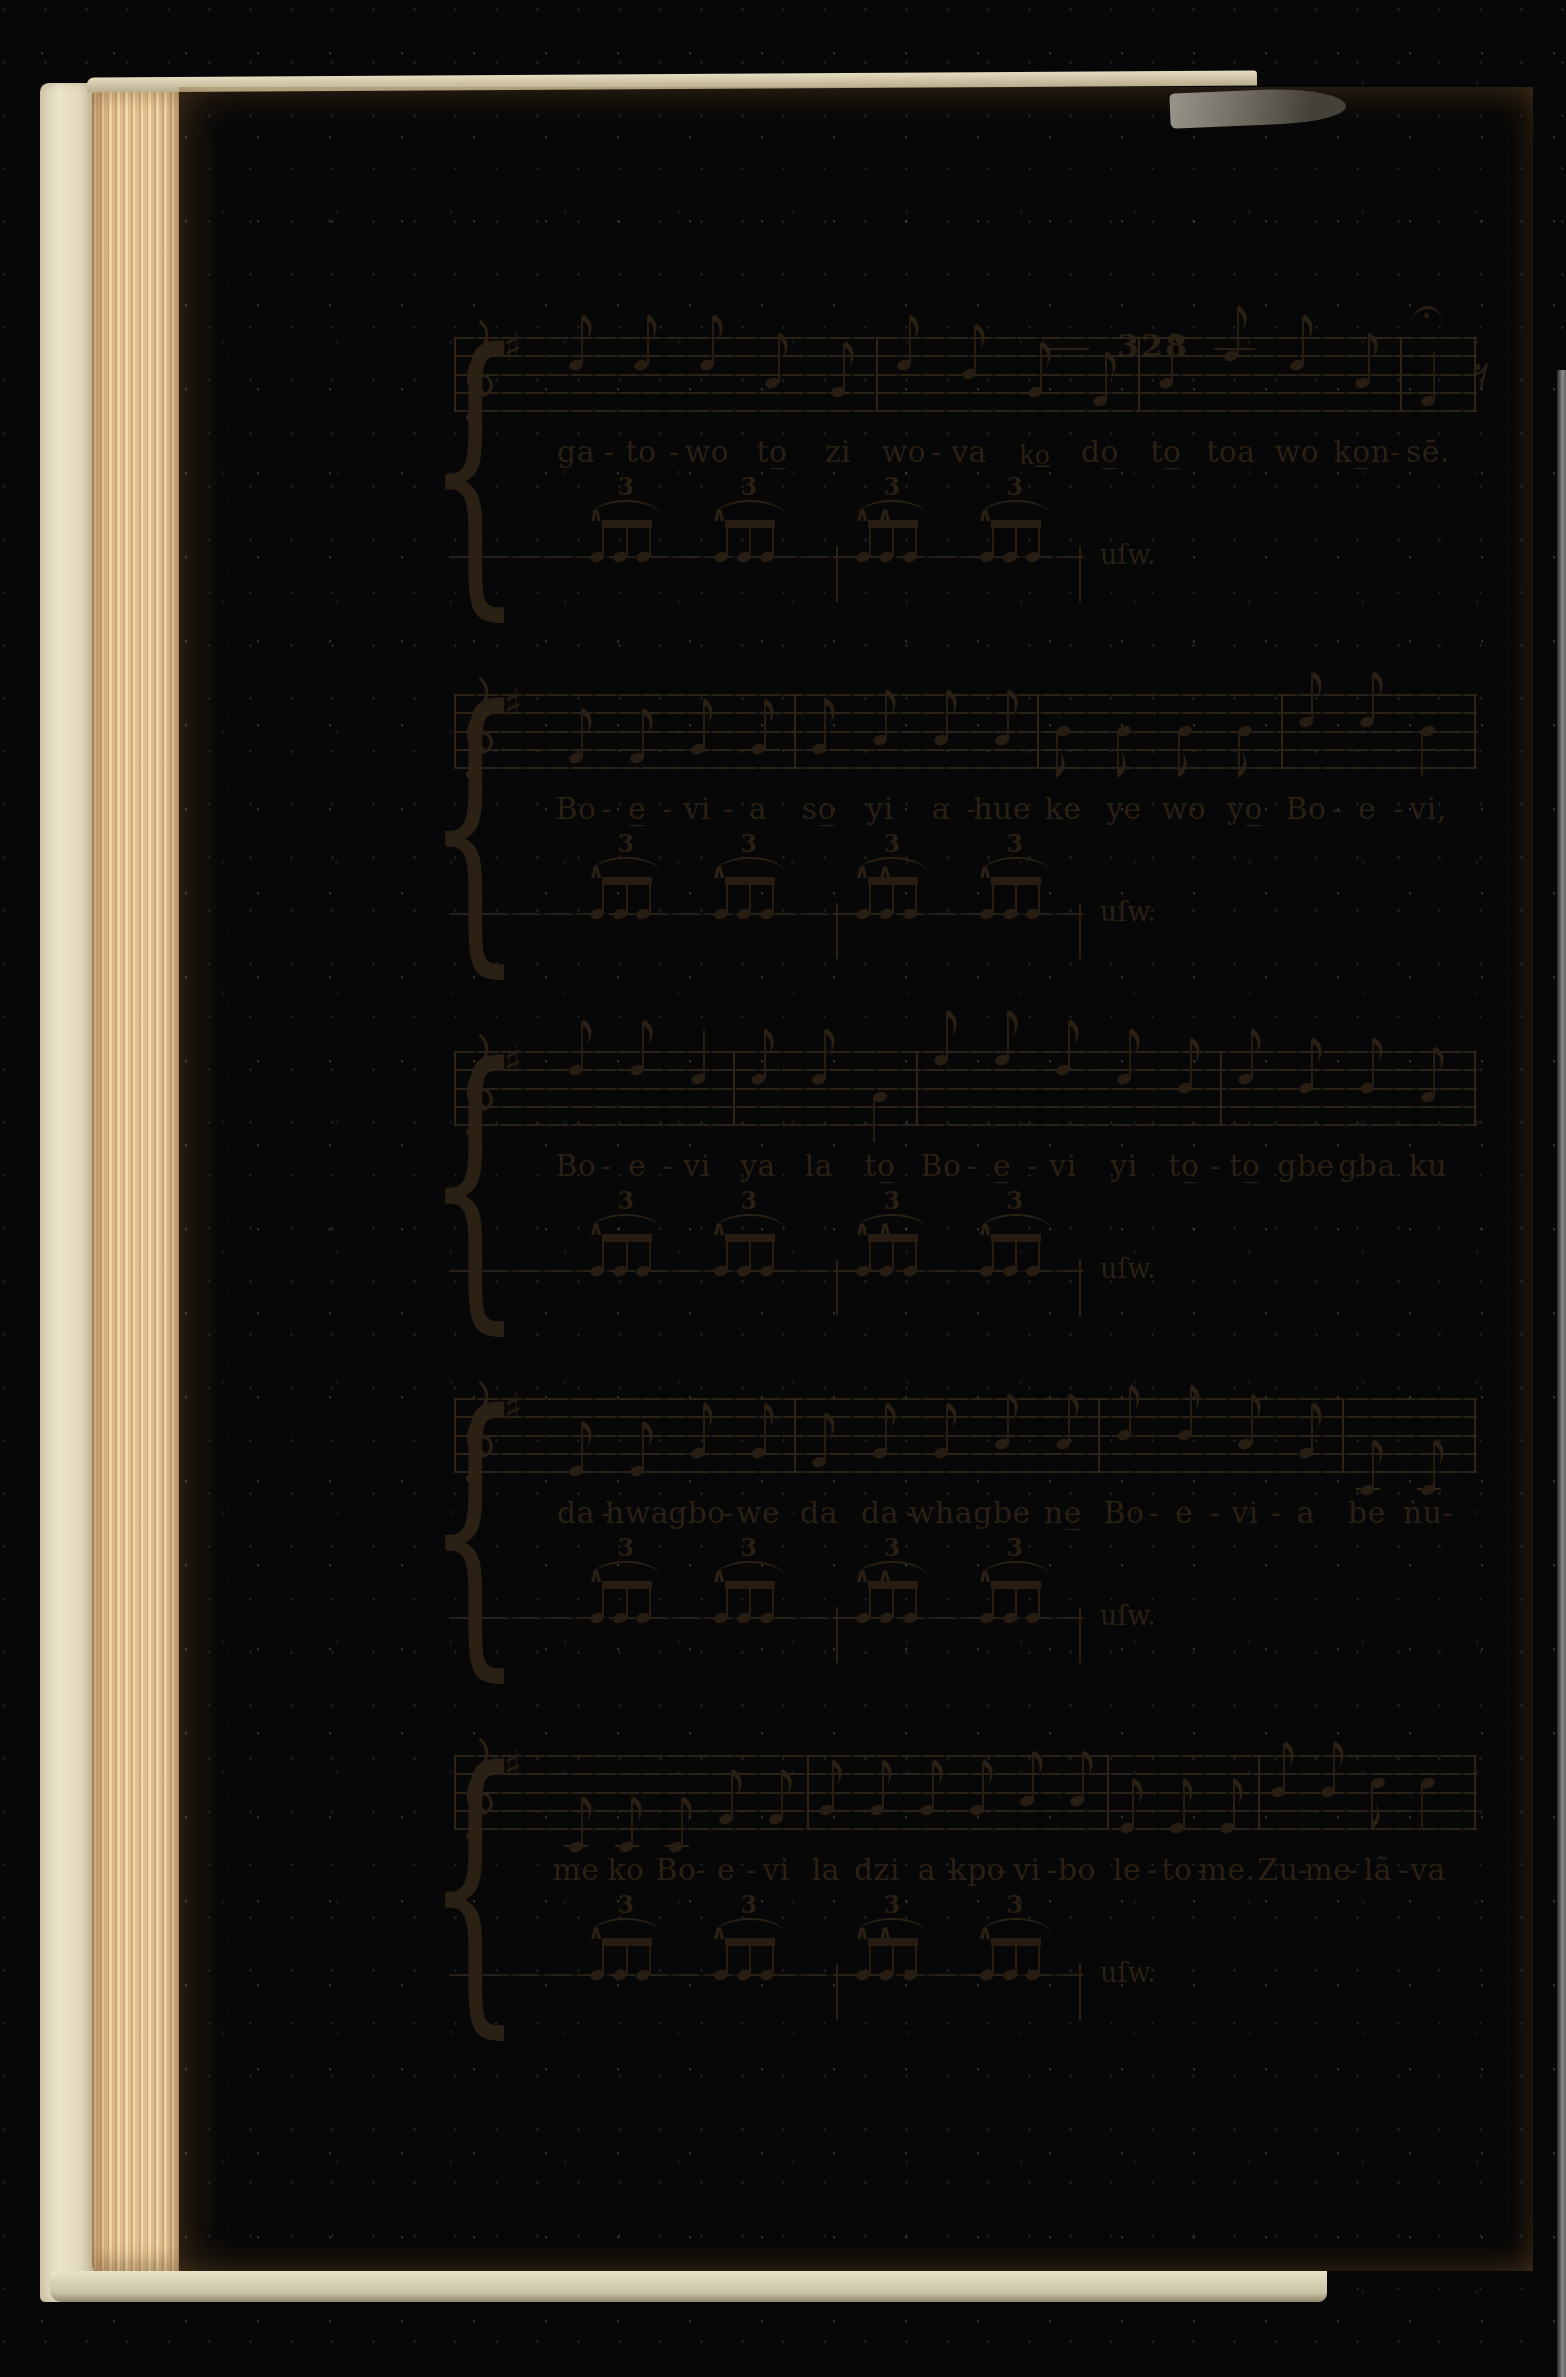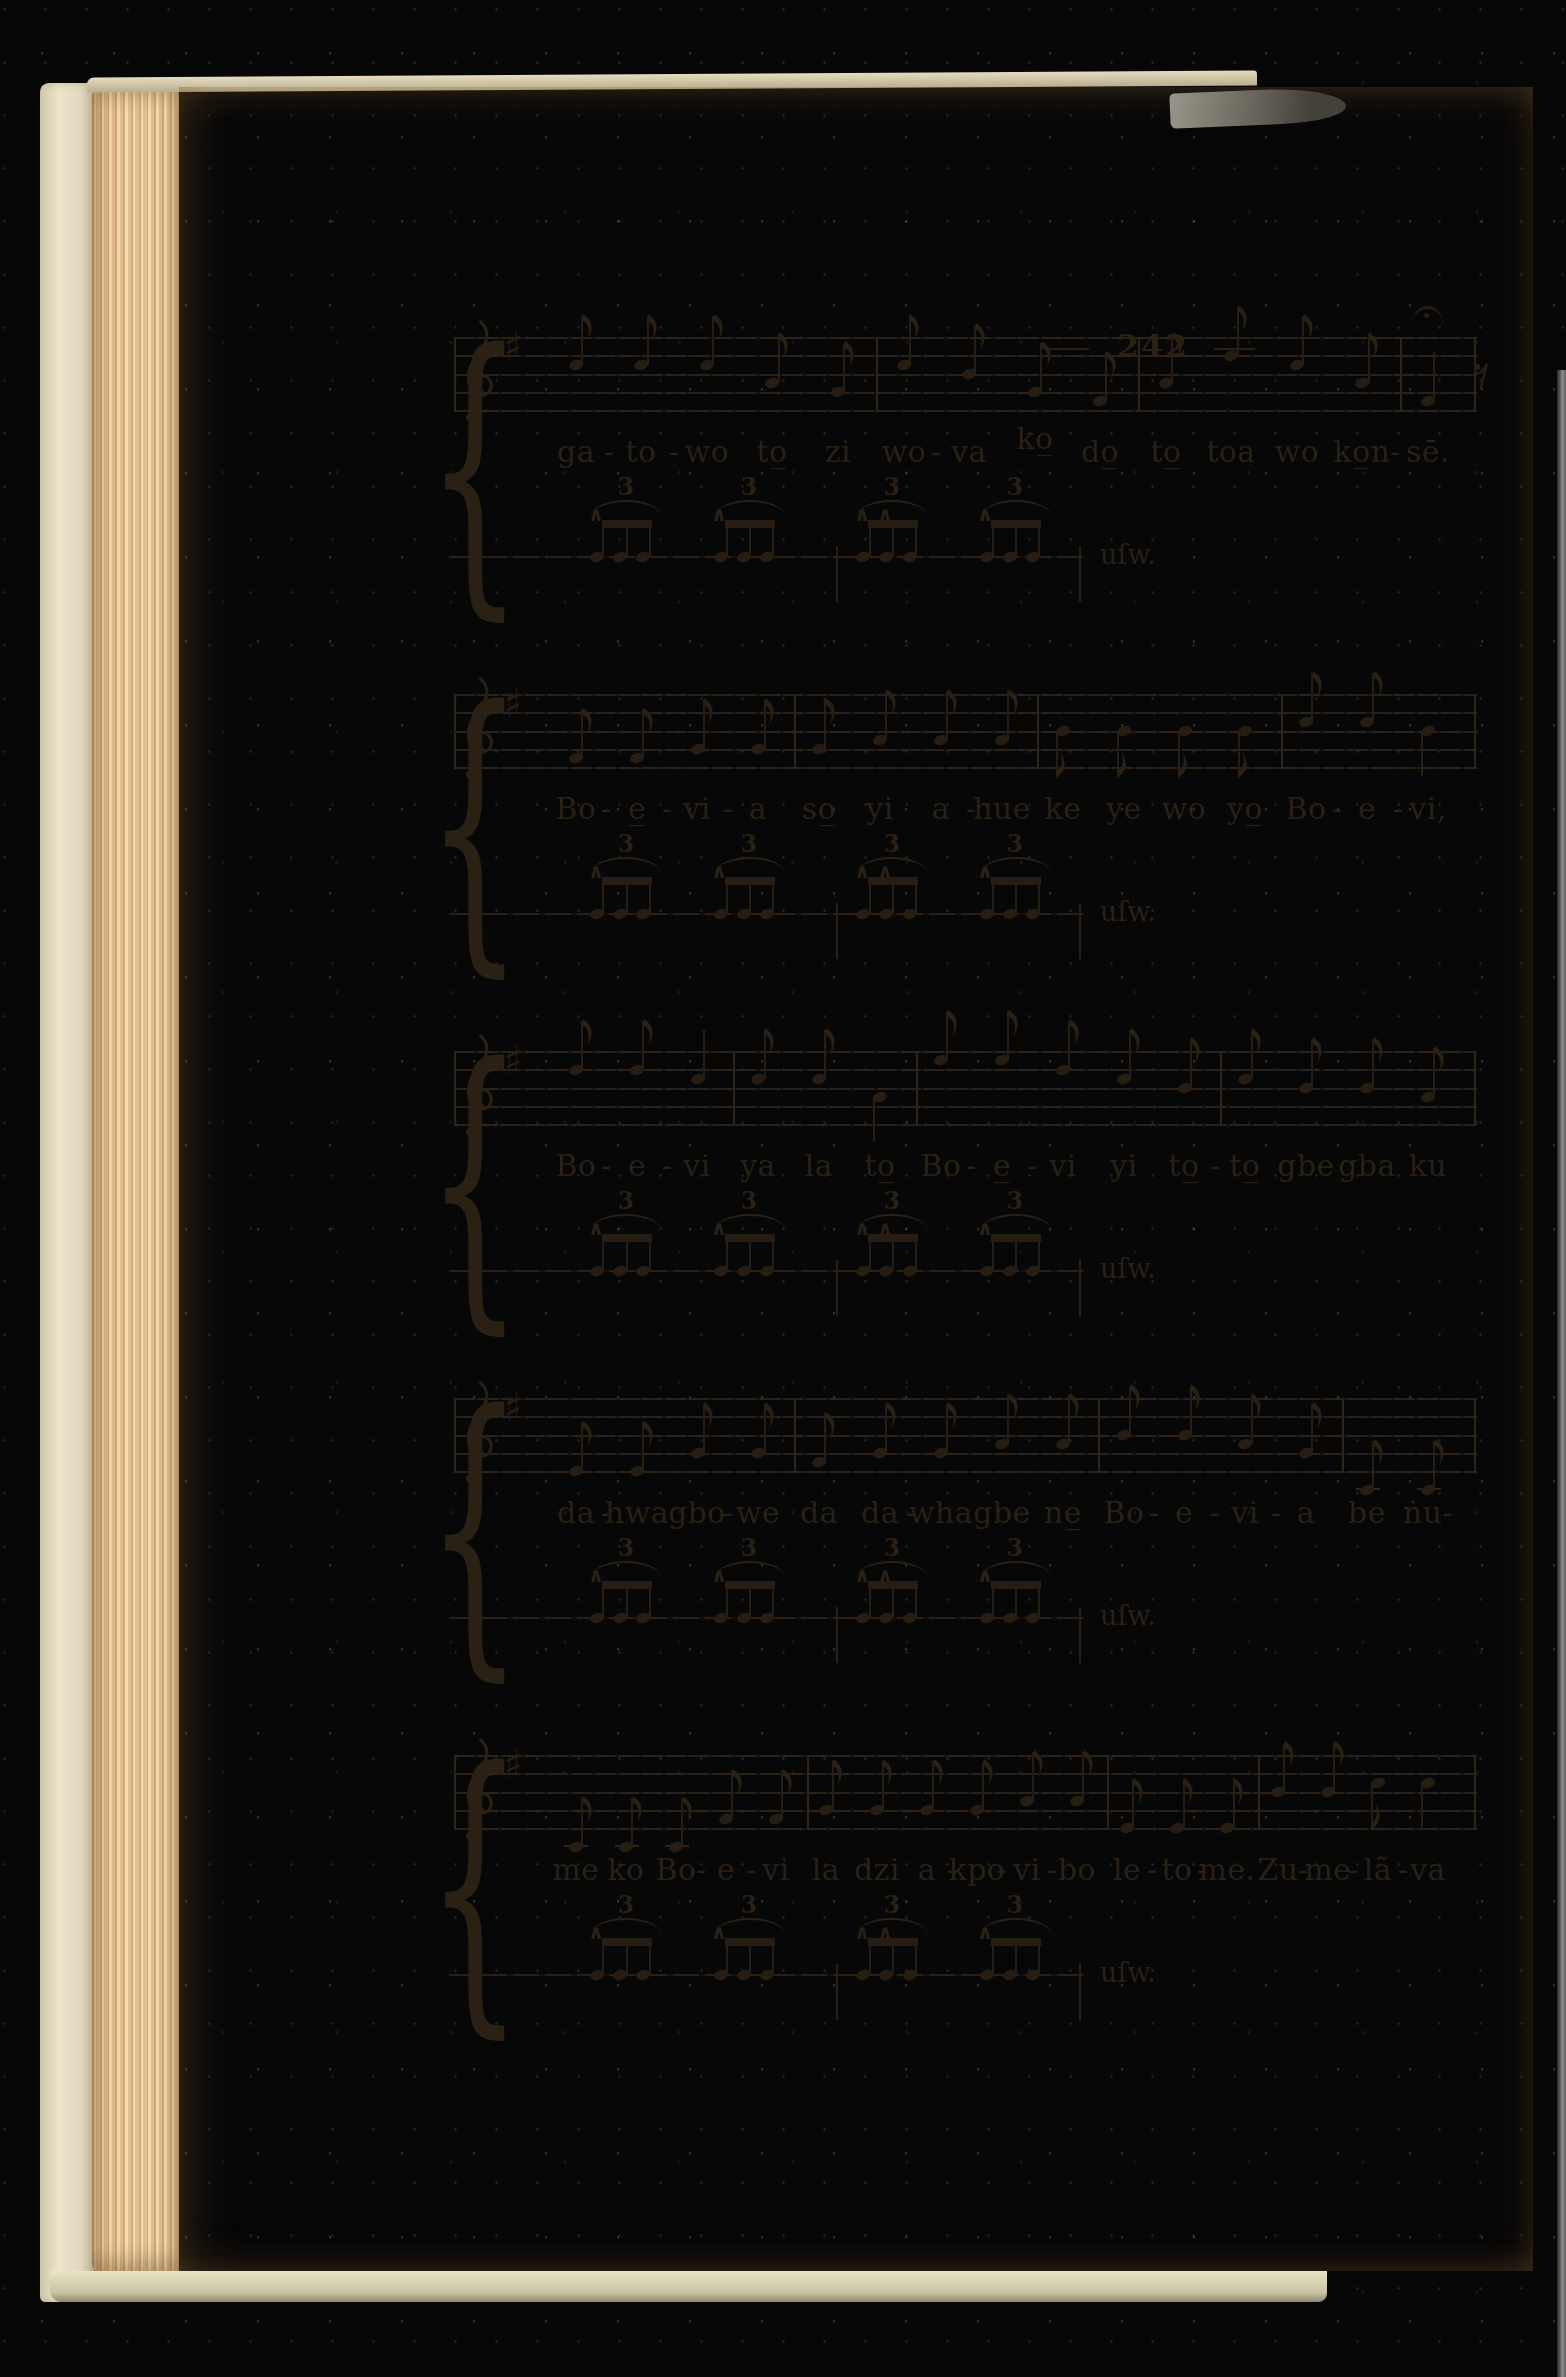--- a/index.html
+++ b/index.html
@@ -78,21 +78,21 @@
 </head>
 <body>
 
 <div class="scene">
   <div class="abs cover-spine"></div>
   <div class="abs fore-edge"></div>
   <div class="abs top-edge"></div>
   <div class="abs page">
     <div class="abs pageno">
       <span class="dash">—</span>
-      <span>242</span>
+      <span>328</span>
       <span class="dash">—</span>
     </div>
     <div id="systems">
         <div class="system" style="top: 250px;">
           <div class="brace" style="left: 247px; top: -22.6px;">{</div>
           <div class="staff" style="left: 275px; top: 0px; width: 1023px;">
             <div class="sline" style="top: 0px;"></div>
             <div class="sline" style="top: 18px;"></div>
             <div class="sline" style="top: 37px;"></div>
             <div class="sline" style="top: 55px;"></div>
@@ -210,21 +210,21 @@
             <div class="bar" style="left: 946px; top: 0px; height: 75px;"></div>
           </div>
           <div style="position: absolute; left: 275px; top: 0px; width: 1023px;">
             <span class="syl" style="left: 122px; top: 97px;">ga</span>
             <span class="syl" style="left: 187px; top: 97px;">to</span>
             <span class="syl" style="left: 253px; top: 97px;">wo</span>
             <span class="syl" style="left: 318px; top: 97px;">to̲</span>
             <span class="syl" style="left: 384px; top: 97px;">zi</span>
             <span class="syl" style="left: 450px; top: 97px;">wo</span>
             <span class="syl" style="left: 515px; top: 97px;">va</span>
-            <span class="syl" style="left: 581px; top: 84px;">ko̲</span>
+            <span class="syl" style="left: 581px; top: 100px; font-family: Liberation Serif, serif;">ko̲</span>
             <span class="syl" style="left: 646px; top: 97px;">do̲</span>
             <span class="syl" style="left: 712px; top: 97px;">to̲</span>
             <span class="syl" style="left: 777px; top: 97px;">toa</span>
             <span class="syl" style="left: 843px; top: 97px;">wo</span>
             <span class="syl" style="left: 908px; top: 97px;">ko̲n</span>
             <span class="syl" style="left: 974px; top: 97px;">sē.</span>
             <span class="hyp" style="left: 155px; top: 97px;">-</span>
             <span class="hyp" style="left: 220px; top: 97px;">-</span>
             <span class="hyp" style="left: 482px; top: 97px;">-</span>
             <span class="hyp" style="left: 941px; top: 97px;">-</span>

